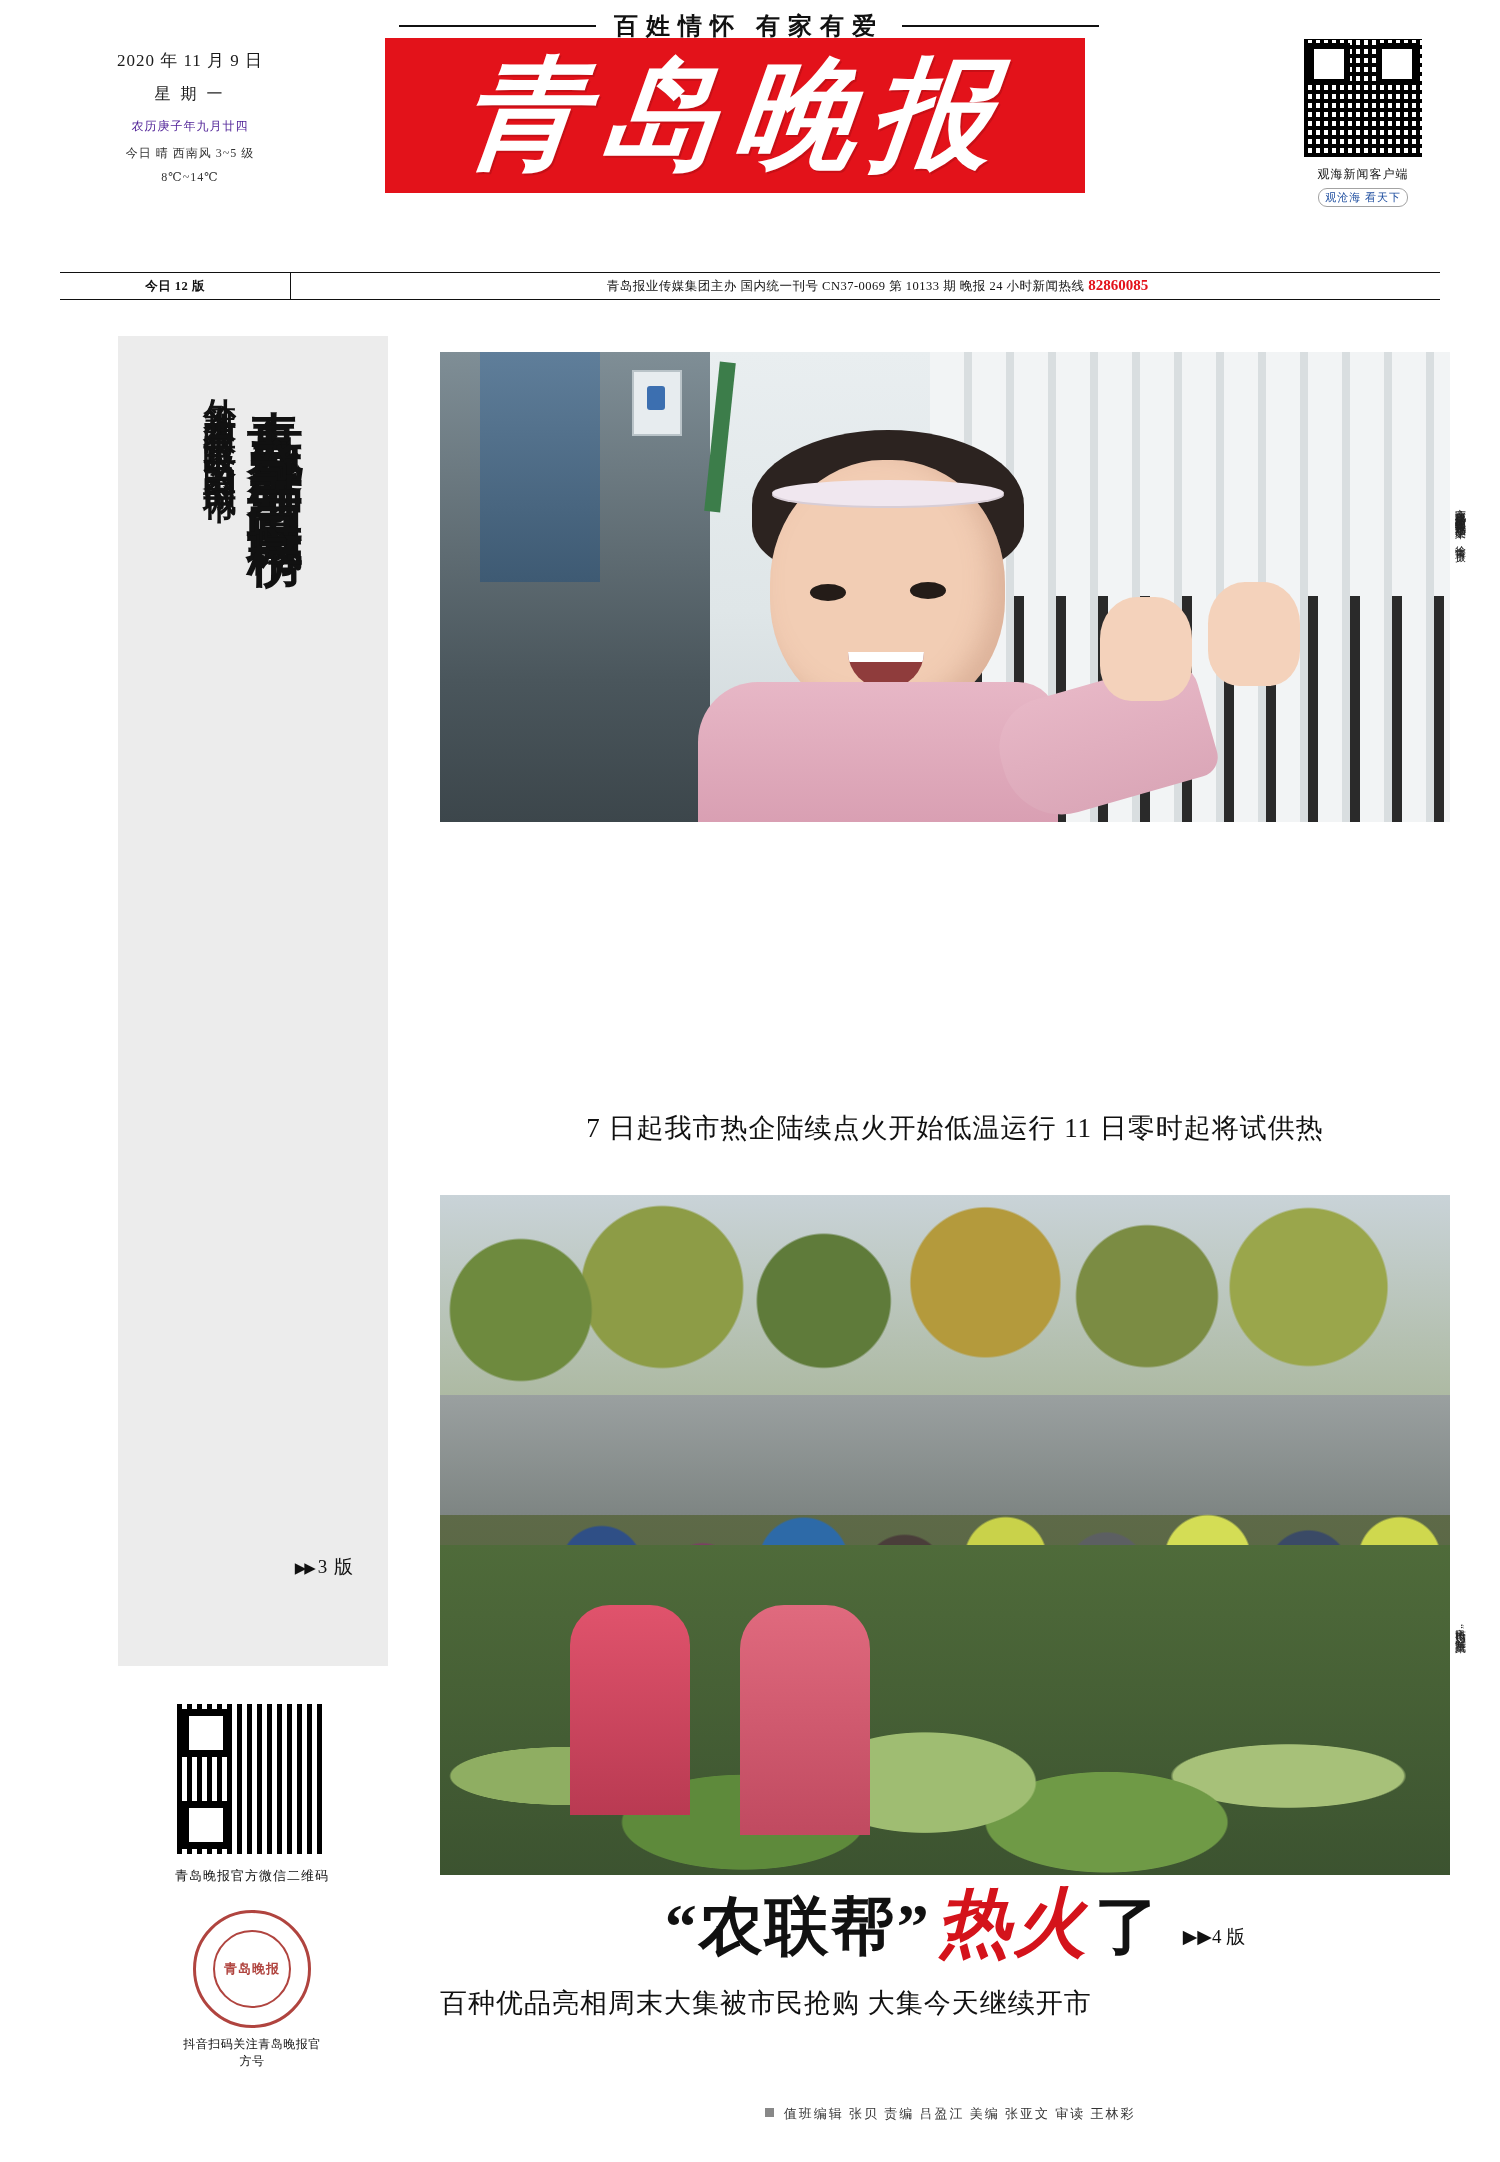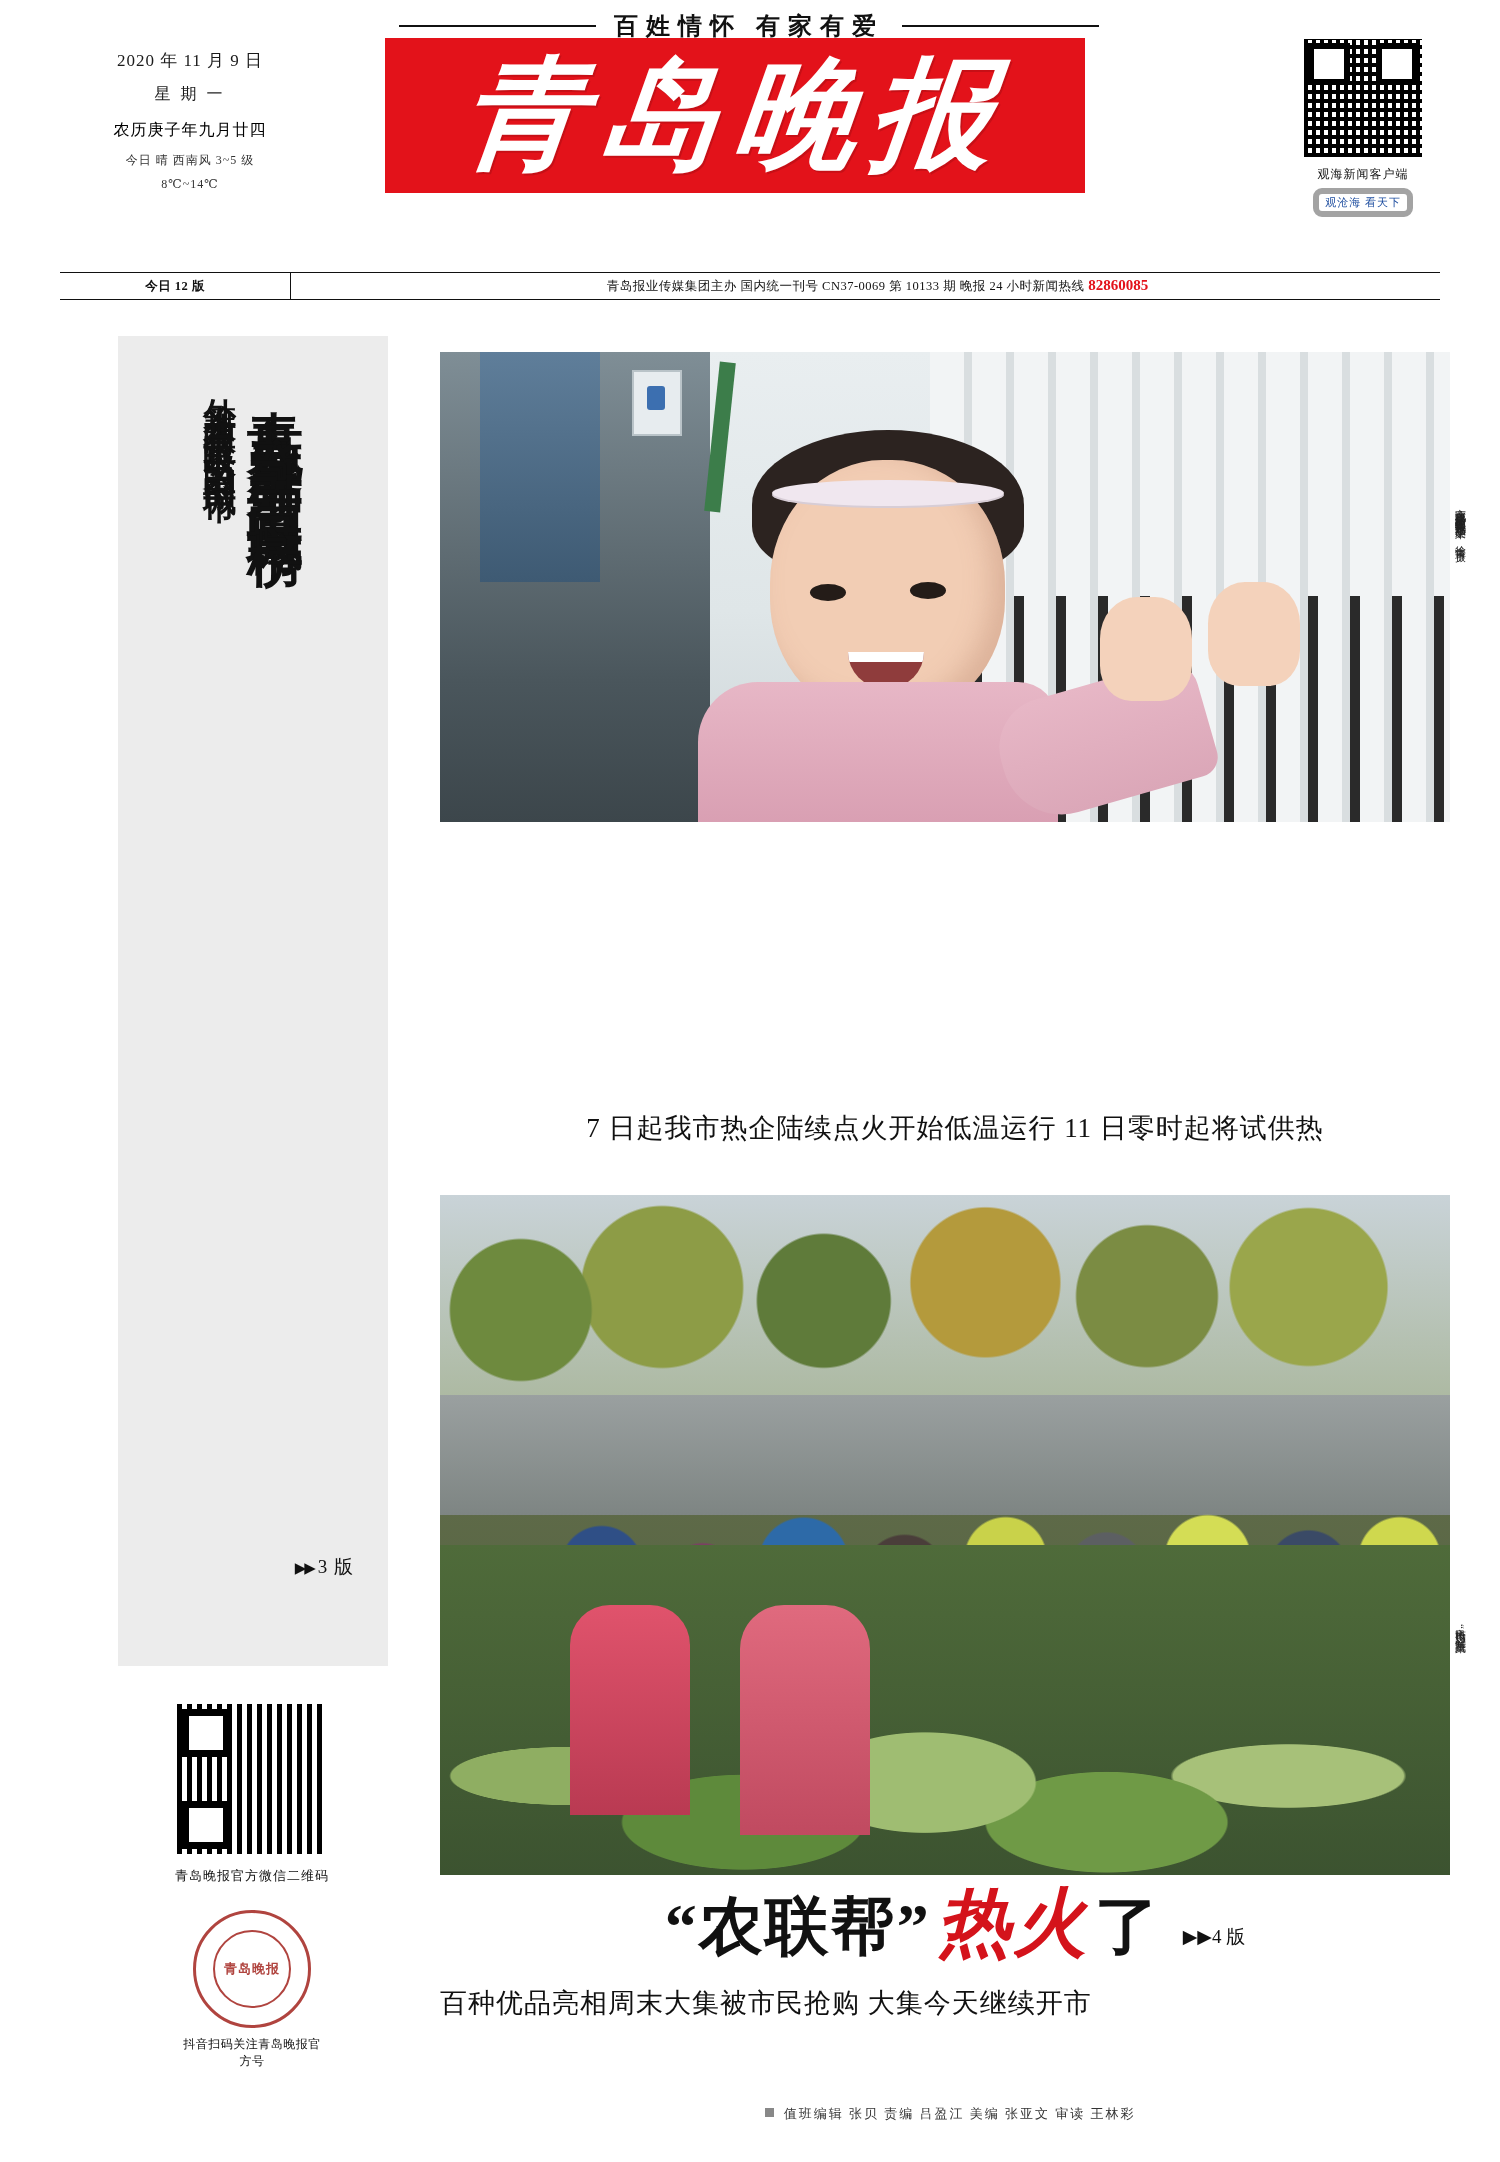--- a/index.html
+++ b/index.html
@@ -57,21 +57,21 @@
     position: absolute;
     left: 60px;
     top: 46px;
     width: 260px;
     text-align: center;
     line-height: 1.75;
     color: #1a1a1a;
   }
   .dateblock .d1 { font-size: 17px; letter-spacing: 1px; }
   .dateblock .d2 { font-size: 16px; letter-spacing: 3px; margin-top: 4px;}
-  .dateblock .d3 { font-size: 16px; letter-spacing: 1px; margin-top: 8px; color:#000000;}
+  .dateblock .d3 { font-size: 12px; letter-spacing: 1px; margin-top: 8px; color:#4c1d95;}
   .dateblock .d4 { font-size: 12px; letter-spacing: 1px; margin-top: 6px; color:#333;}
   .dateblock .d5 { font-size: 12px; letter-spacing: 1px; margin-top: 3px; color:#333;}
 
   .nameplate {
     position: absolute;
     left: 385px;
     top: 38px;
     width: 700px;
     height: 155px;
     background: #e3121a;
@@ -119,21 +119,21 @@
   .qr-box::after { right:4px; top:4px; }
   .qr-caption {
     font-size: 12px;
     margin-top: 6px;
     letter-spacing: 1px;
     color: #111;
   }
   .qr-badge {
     margin-top: 5px;
     font-size: 11px;
-    border: 6px solid #a3a3a3;
+    border: 1px solid #a3a3a3;
     color: #1b4b9e;
     border-radius: 9px;
     padding: 1px 6px;
     display: inline-block;
     letter-spacing: 1px;
   }
 
   
   .infobar {
     position: absolute;

